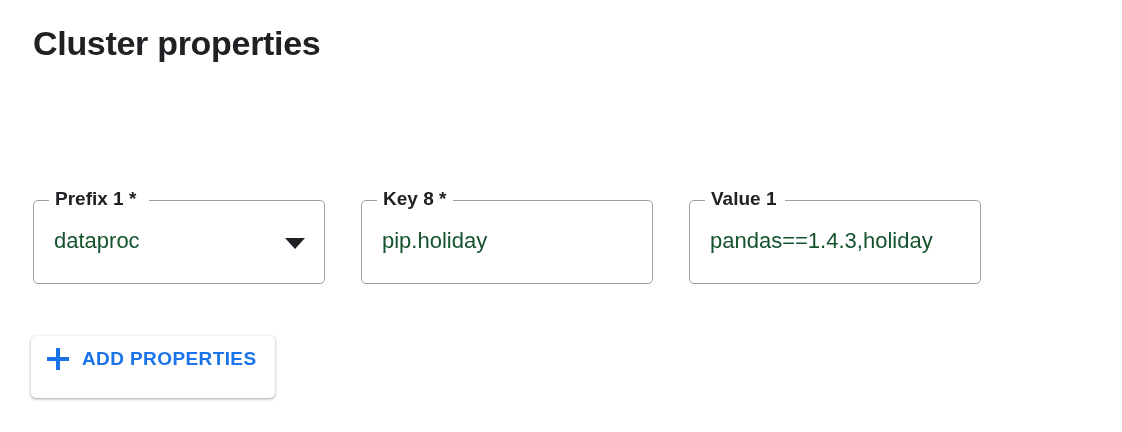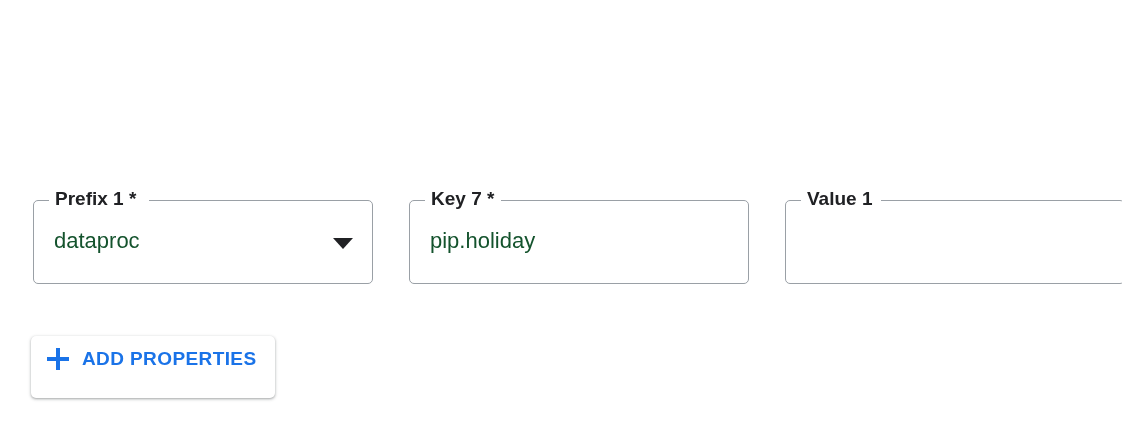--- a/index.html
+++ b/index.html
@@ -51,21 +51,21 @@
     position: absolute;
     left: 33px;
     top: 200px;
     display: flex;
     flex-direction: row;
     align-items: flex-start;
   }
 
   .field {
     position: relative;
-    width: 340px;
+    width: 292px;
     height: 84px;
     margin-right: 36px;
     box-sizing: border-box;
   }
   .field:last-child { margin-right: 4px; }
 
   
   .field-outline {
     position: absolute;
     left: 0; top: 0;
@@ -178,43 +178,45 @@
     letter-spacing: 0.4px;
     color: #1a73e8;
     white-space: nowrap;
   }
 </style>
 </head>
 <body>
 
 <div class="page">
 
+  <div class="page-title">Cluster properties</div>
 
 
   <div class="fields-row">
 
     <div class="field">
       <div class="field-outline"></div>
       <div class="field-notch" style="width:100px;"></div>
       <div class="field-label">Prefix 1 *</div>
       <div class="field-value has-arrow">dataproc</div>
       <div class="dropdown-arrow"></div>
     </div>
 
     <div class="field">
       <div class="field-outline"></div>
       <div class="field-notch" style="width:76px;"></div>
-      <div class="field-label">Key 7 *</div>
+      <div class="field-label">Key 8 *</div>
       <div class="field-value">pip.holiday</div>
     </div>
 
     <div class="field">
       <div class="field-outline"></div>
       <div class="field-notch" style="width:80px;"></div>
       <div class="field-label">Value 1</div>
+      <div class="field-value">pandas==1.4.3,holiday</div>
     </div>
 
   </div>
 
   <div class="add-button">
     <span class="plus-icon"></span>
     <span class="add-button-label">ADD PROPERTIES</span>
   </div>
 
 </div>

